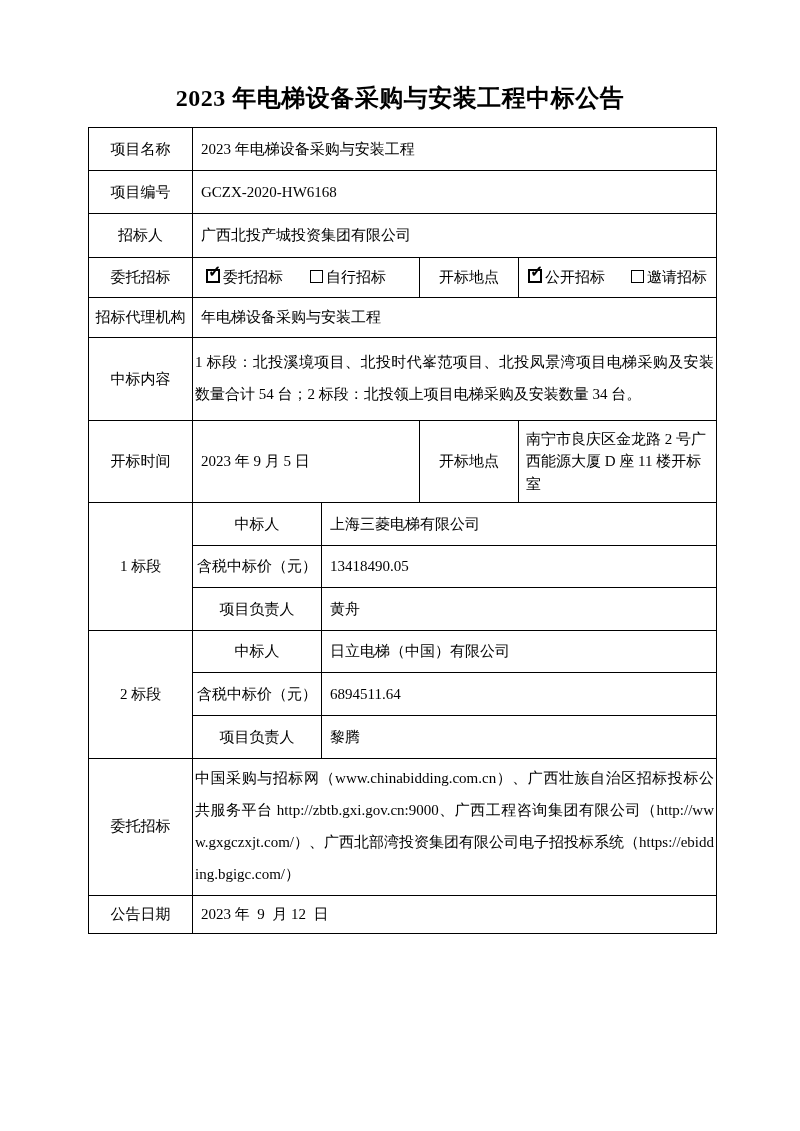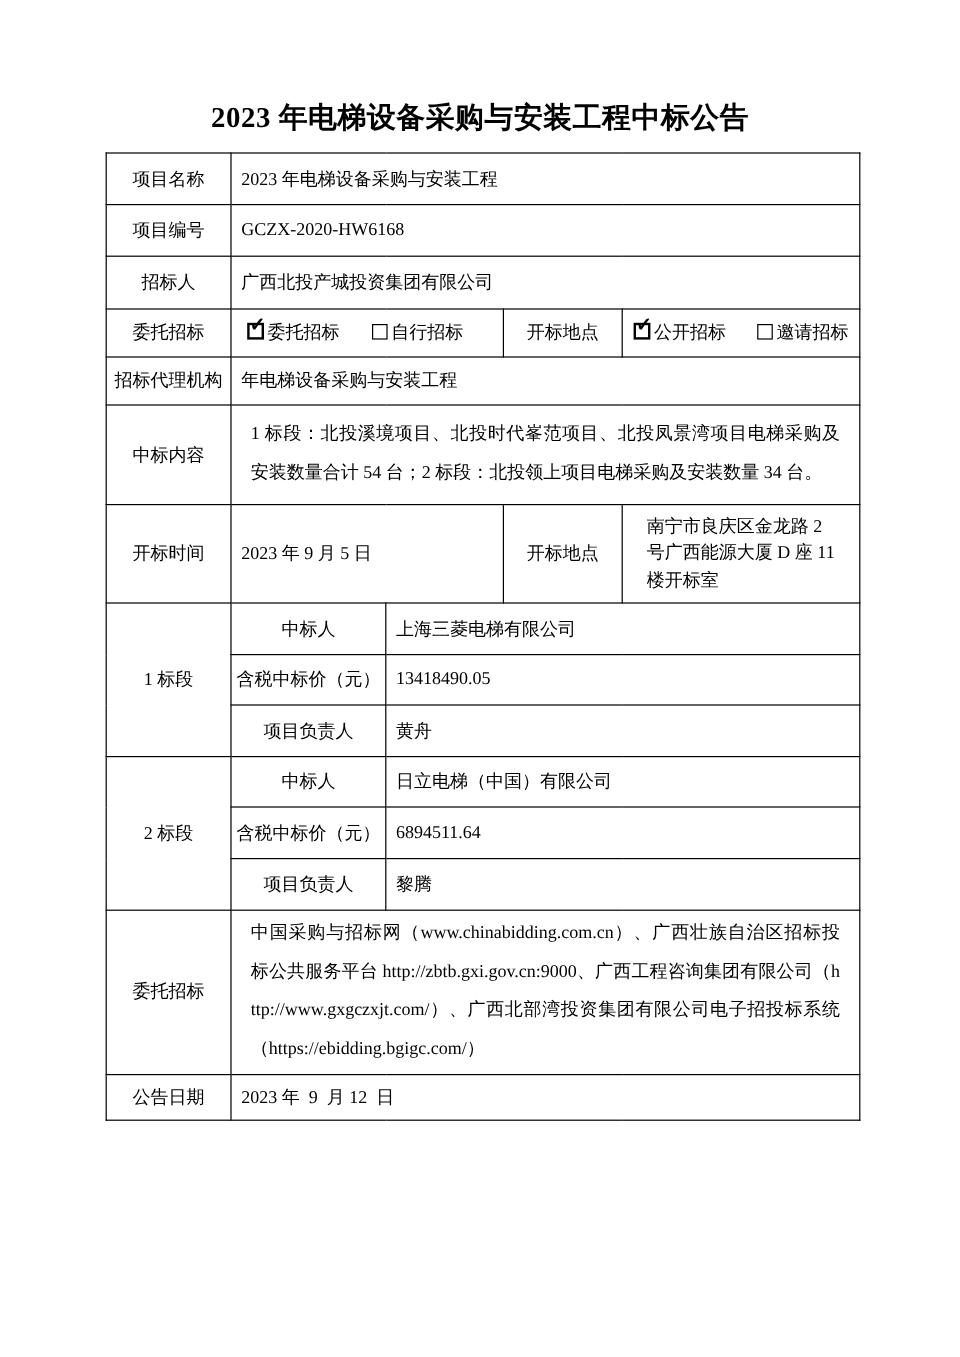--- a/index.html
+++ b/index.html
@@ -27,22 +27,22 @@
   td {
     border: 1px solid #000;
     font-size: 15px;
     padding: 2px 8px;
     vertical-align: middle;
     word-break: break-all;
   }
   .lab { text-align: center; padding: 2px 2px; }
   .val { text-align: left; }
   .center { text-align: left; white-space: pre-wrap; }
-  .para { text-align: justify; line-height: 2.13; padding: 4px 16px; }
-  .addr { line-height: 1.5; padding: 3px 20px; }
+  .para { text-align: justify; line-height: 2.13; padding: 4px 2px; }
+  .addr { line-height: 1.5; padding: 3px 7px; }
   .checks { padding: 2px 0 2px 13px; white-space: nowrap; }
   .opt { display: inline-block; }
   .opt + .opt { margin-left: 27px; }
   .opt2 + .opt2 { margin-left: 26px; }
   .cb {
     display: inline-block;
     width: 11px; height: 11px;
     border: 1px solid #000;
     margin-right: 3px;
     vertical-align: -1px;

